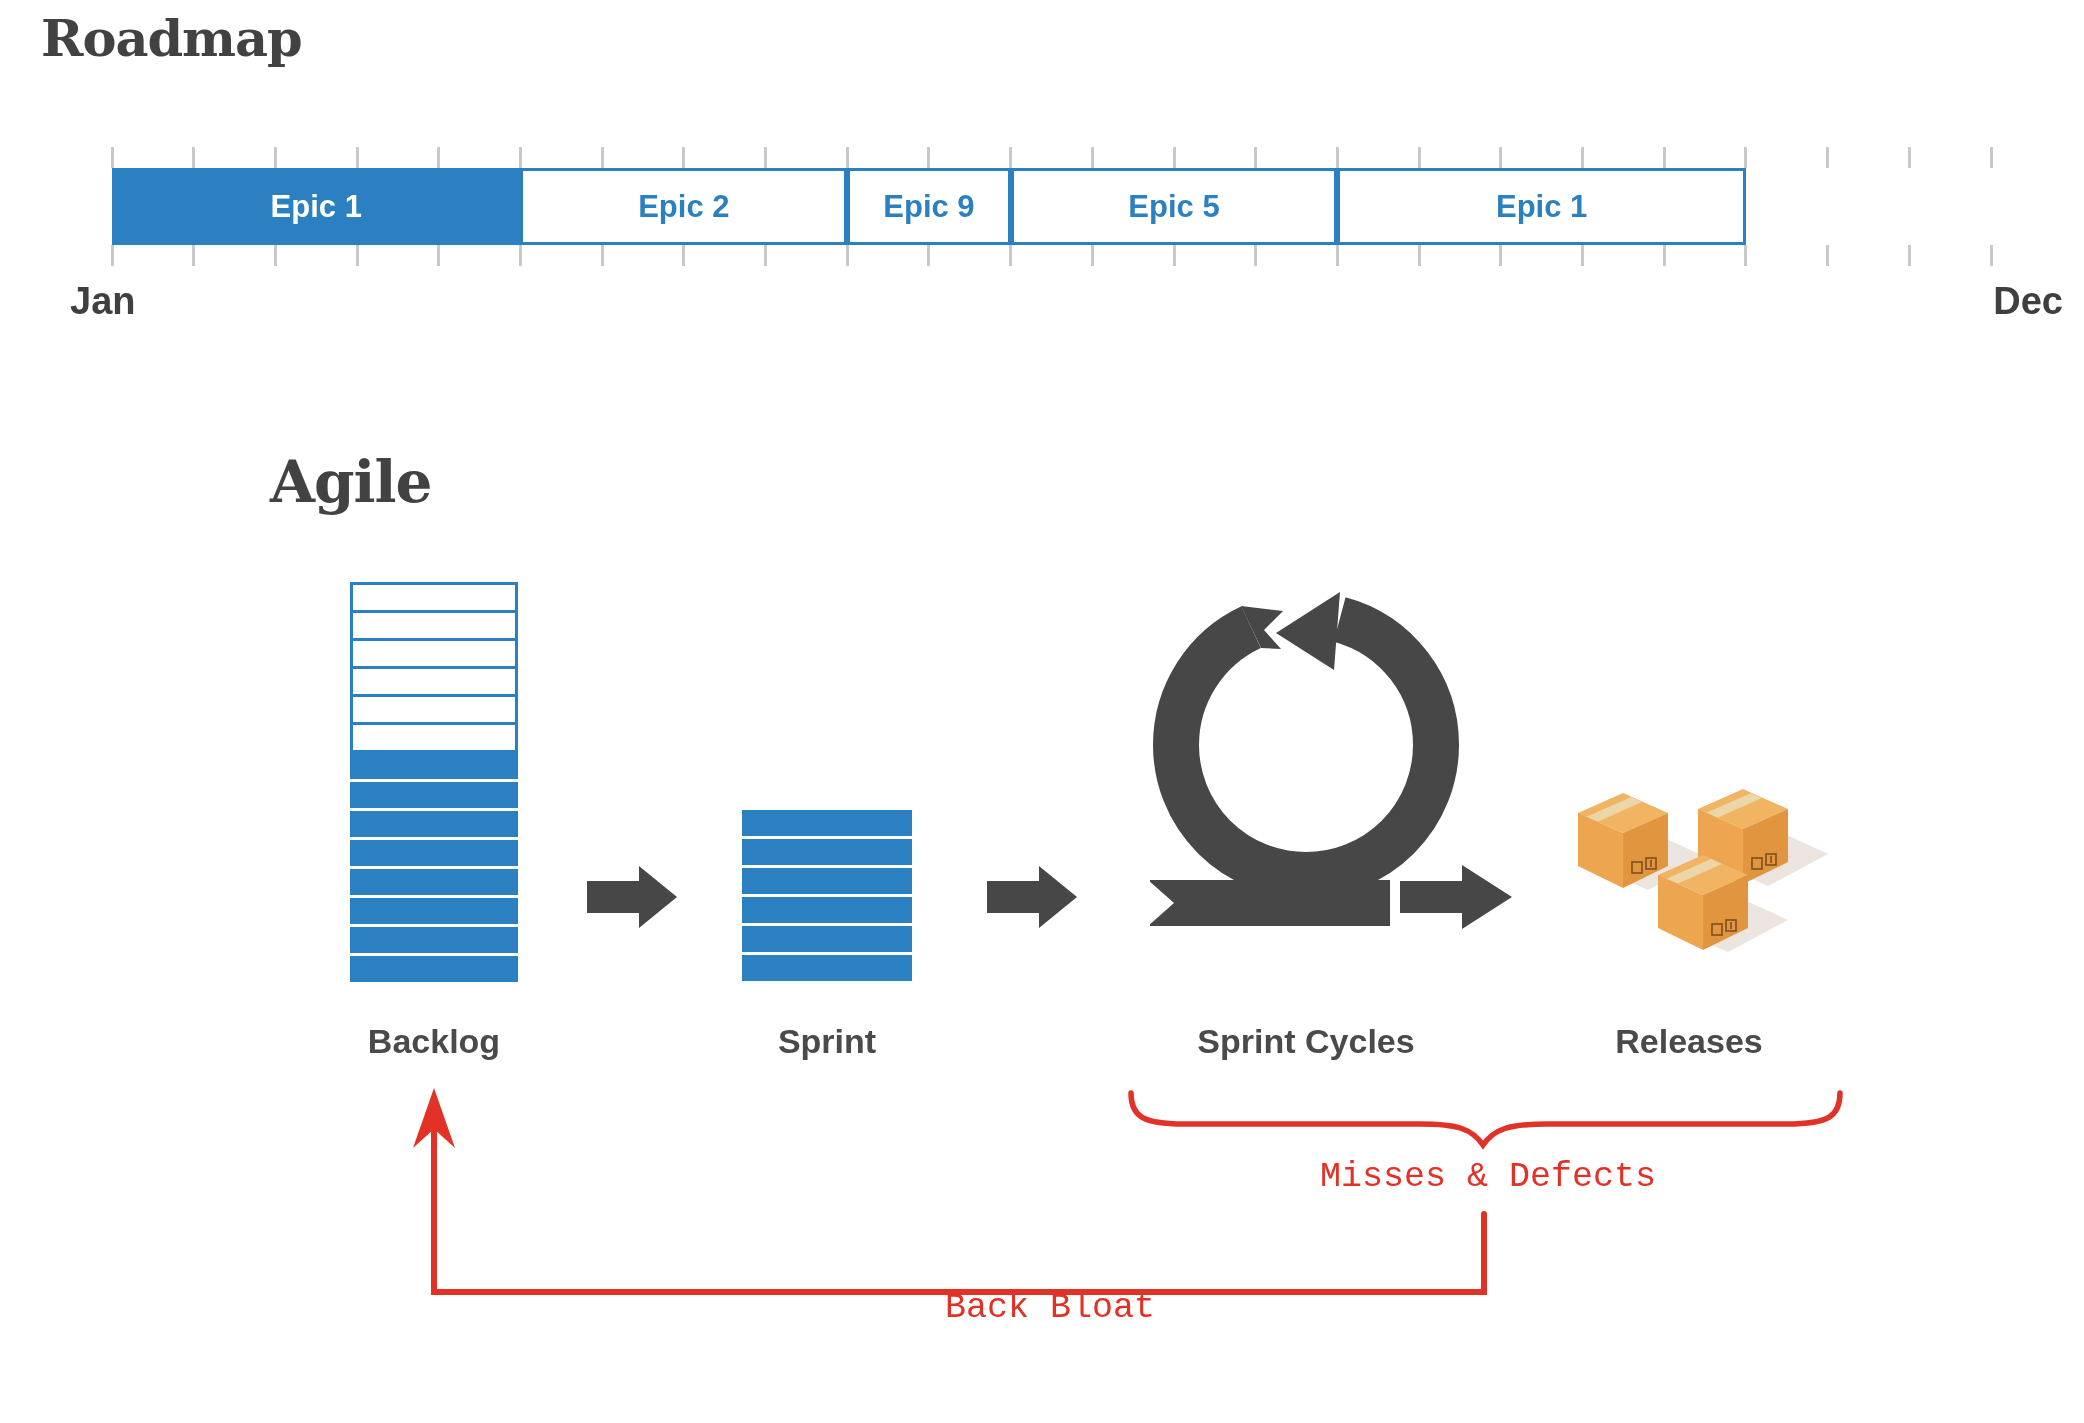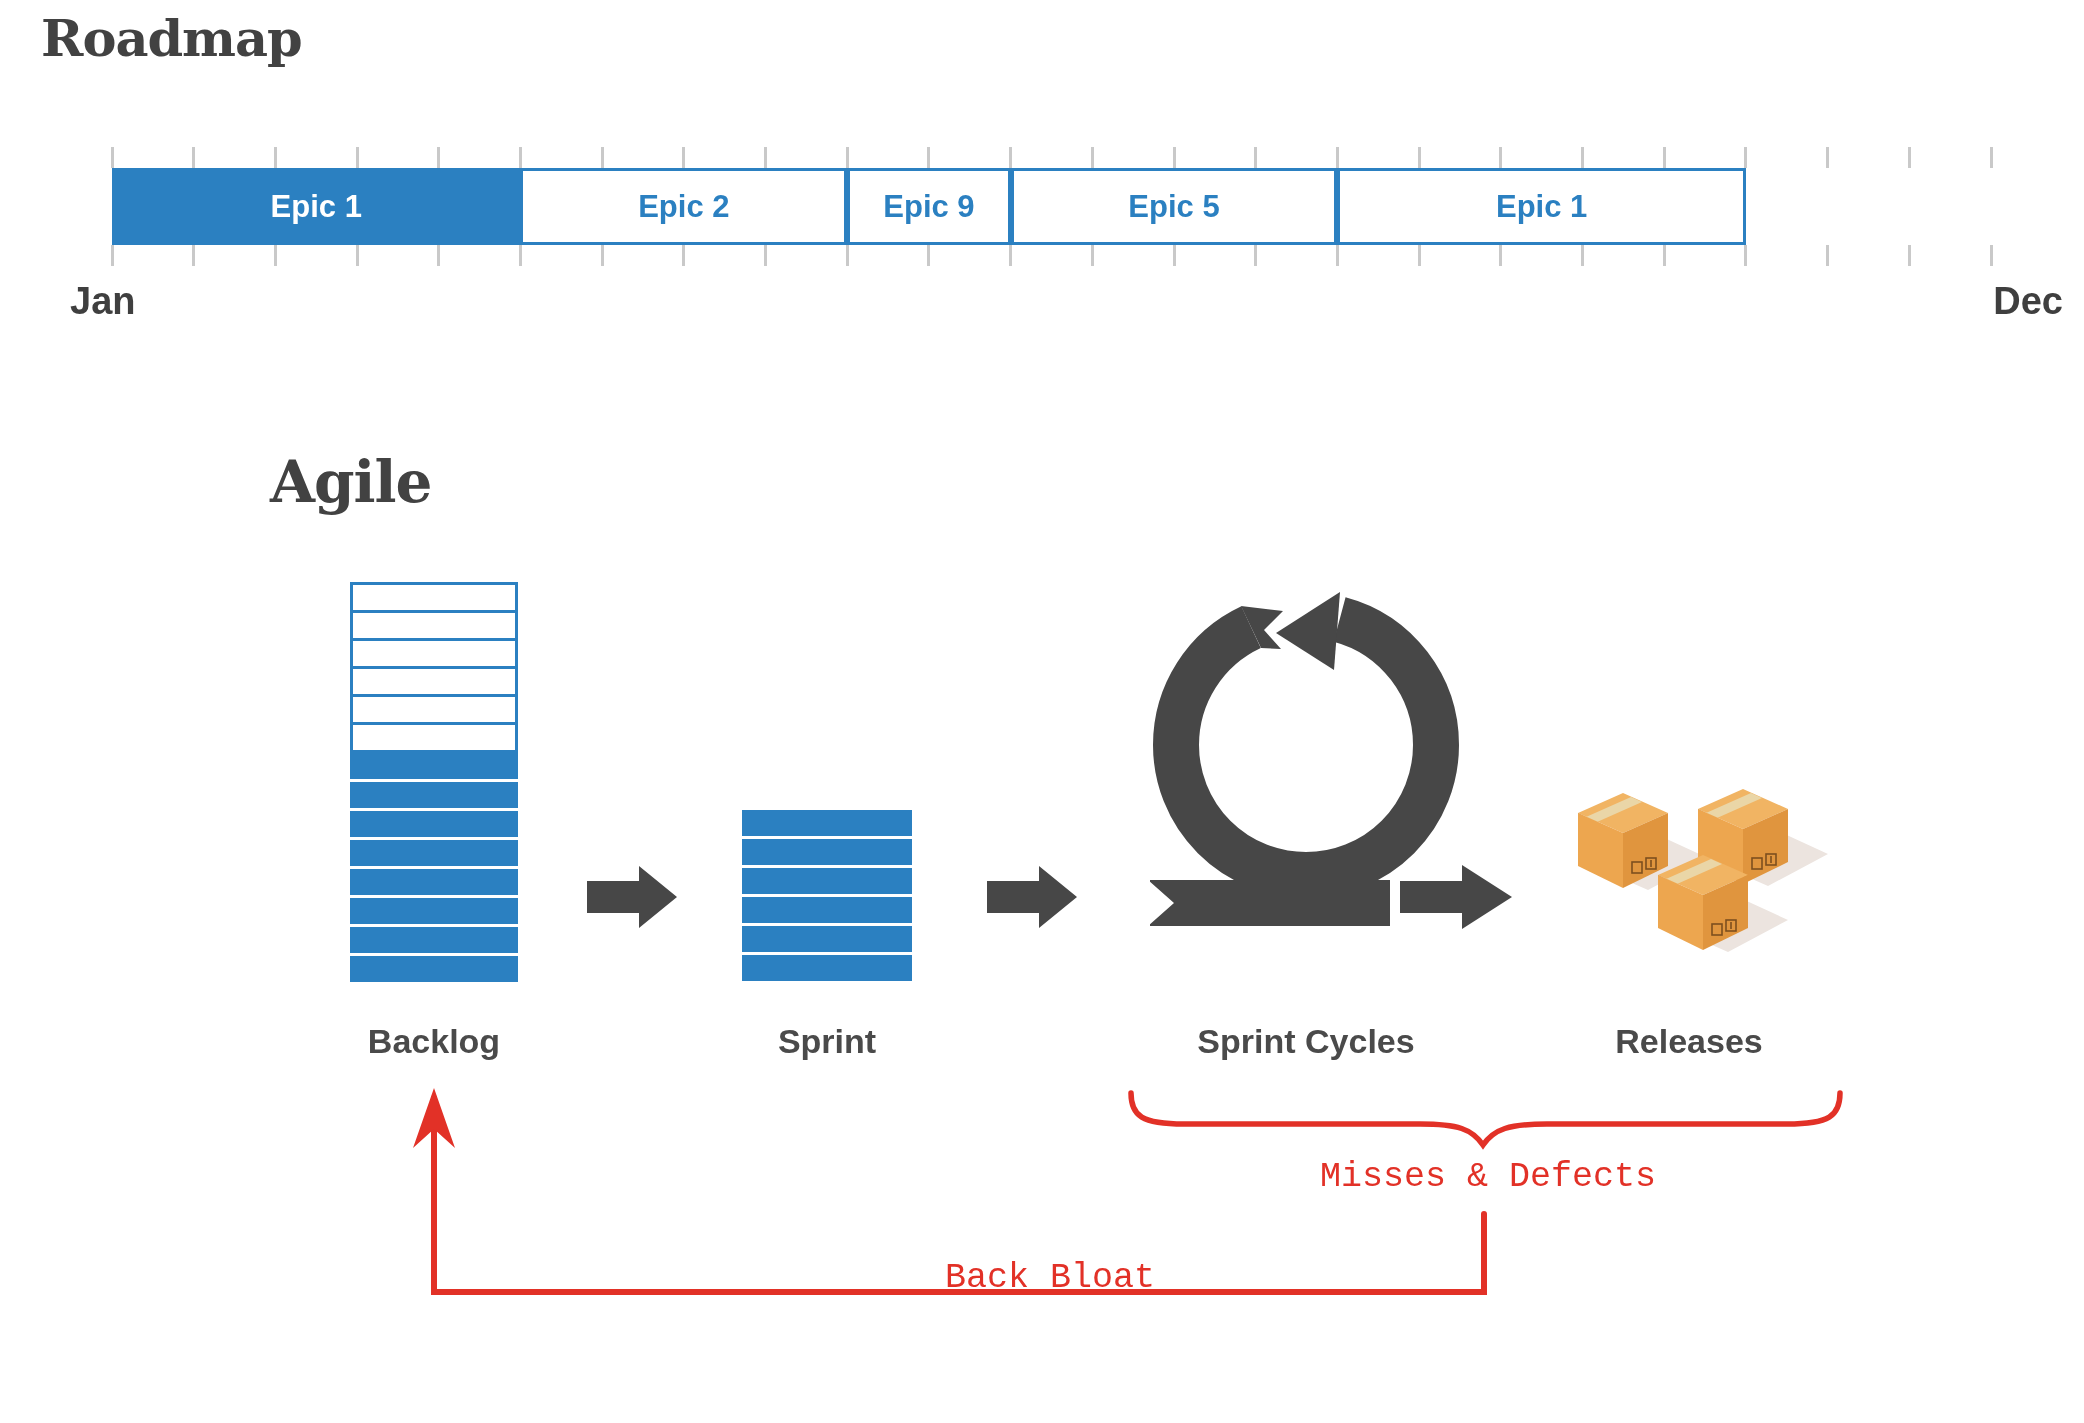--- a/index.html
+++ b/index.html
@@ -51,21 +51,21 @@
   .stage-label{position:absolute;top:1022px;transform:translateX(-50%);
                font-size:34px;font-weight:bold;color:var(--label-gray);white-space:nowrap;}
 
   
   #red-overlay{position:absolute;left:0;top:0;width:2084px;height:1423px;pointer-events:none;}
   .red-stroke{fill:none;stroke:var(--red);stroke-linecap:round;}
   .red-fill{fill:var(--red);}
   .red-label{position:absolute;transform:translateX(-50%);color:var(--red);
              font-size:35px;font-weight:500;white-space:nowrap;font-family:Liberation Mono, monospace;}
   #misses-label{left:1488px;top:1157px;}
-  #back-bloat-label{left:1050px;top:1258px;}
+  #back-bloat-label{left:1050px;top:1288px;}
 </style>
 </head>
 <body>
 
 <div id="canvas">
 
   <div id="roadmap-title" class="slab-title">Roadmap</div>
 
   <div id="timeline">
     <div id="ticks-top">

